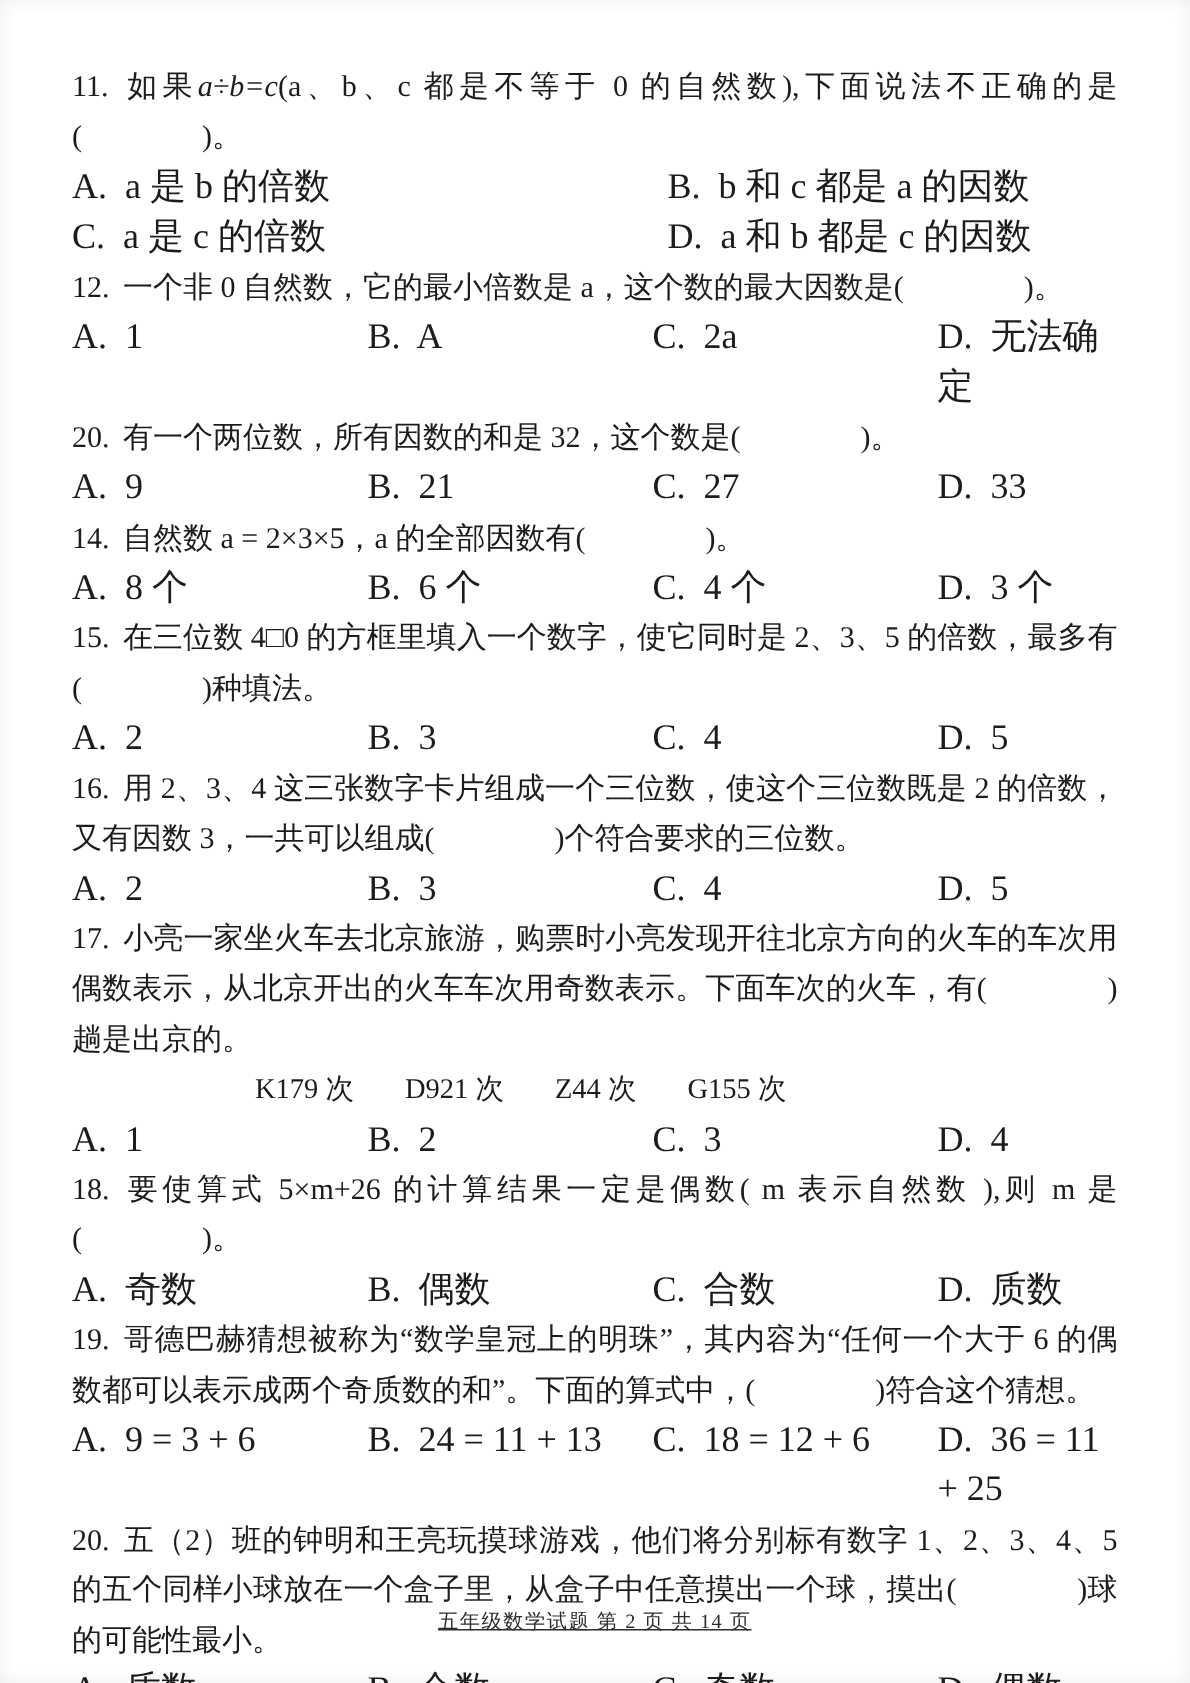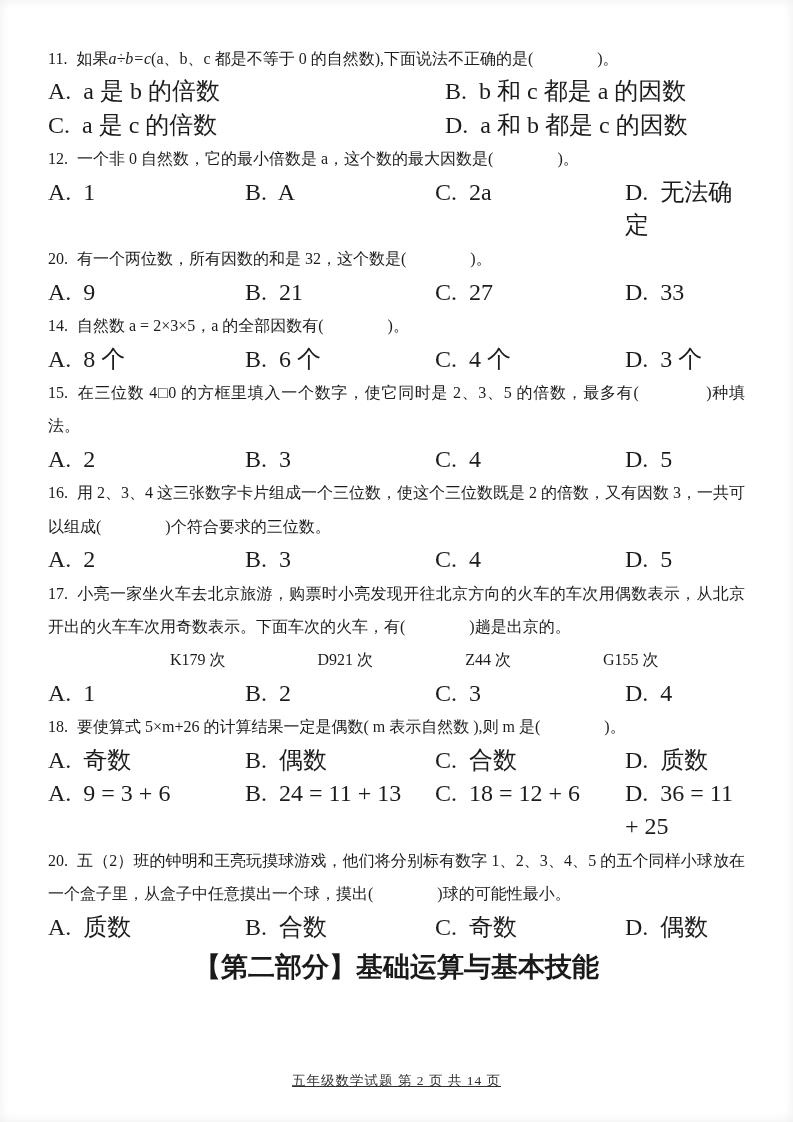--- a/index.html
+++ b/index.html
@@ -11,44 +11,44 @@
     position: relative;
   }
   .page {
     position: absolute;
     inset: 0;
     background: #ffffff;
     box-shadow: inset 0 0 12px rgba(0,0,0,0.07);
     padding: 42px 48px 0 48px;
   }
   .q {
-    font-size: 16px;
+    font-size: 20px;
     line-height: 33.4px;
     text-align: justify;
   }
   .qnum { margin-right: 9px; }
   .math { font-style: italic; }
   .opts {
     font-size: 24px;
     line-height: 33.4px;
     white-space: pre-wrap;
   }
   .opts.four {
     display: grid;
     grid-template-columns: 197px 190px 190px 1fr;
   }
   .opts.two {
     display: grid;
     grid-template-columns: 397px 1fr;
   }
   .trains {
     display: flex;
-    gap: 92px;
+    gap: 34px;
     padding-left: 122px;
-    font-size: 16px;
+    font-size: 19px;
     line-height: 33.4px;
     white-space: pre-wrap;
   }
   .section-header {
     margin-top: 3px;
     text-align: center;
     font-family: "Liberation Sans", "DejaVu Sans", sans-serif;
     font-weight: bold;
     font-size: 27px;
     line-height: 40px;
@@ -134,20 +134,21 @@
   </div>
 
   <p class="q"><span class="qnum">18.</span><span>要使算式 5×m+26 的计算结果一定是偶数( m 表示自然数 ),则 m 是(　　　　)。</span></p>
   <div class="opts four">
     <span>A.  奇数</span>
     <span>B.  偶数</span>
     <span>C.  合数</span>
     <span>D.  质数</span>
   </div>
 
+  <p class="q"><span class="qnum">19.</span><span>哥德巴赫猜想被称为“数学皇冠上的明珠”，其内容为“任何一个大于 6 的偶数都可以表示成两个奇质数的和”。下面的算式中，(　　　　)符合这个猜想。</span></p>
   <div class="opts four">
     <span>A.  9 = 3 + 6</span>
     <span>B.  24 = 11 + 13</span>
     <span>C.  18 = 12 + 6</span>
     <span>D.  36 = 11 + 25</span>
   </div>
 
   <p class="q"><span class="qnum">20.</span><span>五（2）班的钟明和王亮玩摸球游戏，他们将分别标有数字 1、2、3、4、5 的五个同样小球放在一个盒子里，从盒子中任意摸出一个球，摸出(　　　　)球的可能性最小。</span></p>
   <div class="opts four">
     <span>A.  质数</span>

